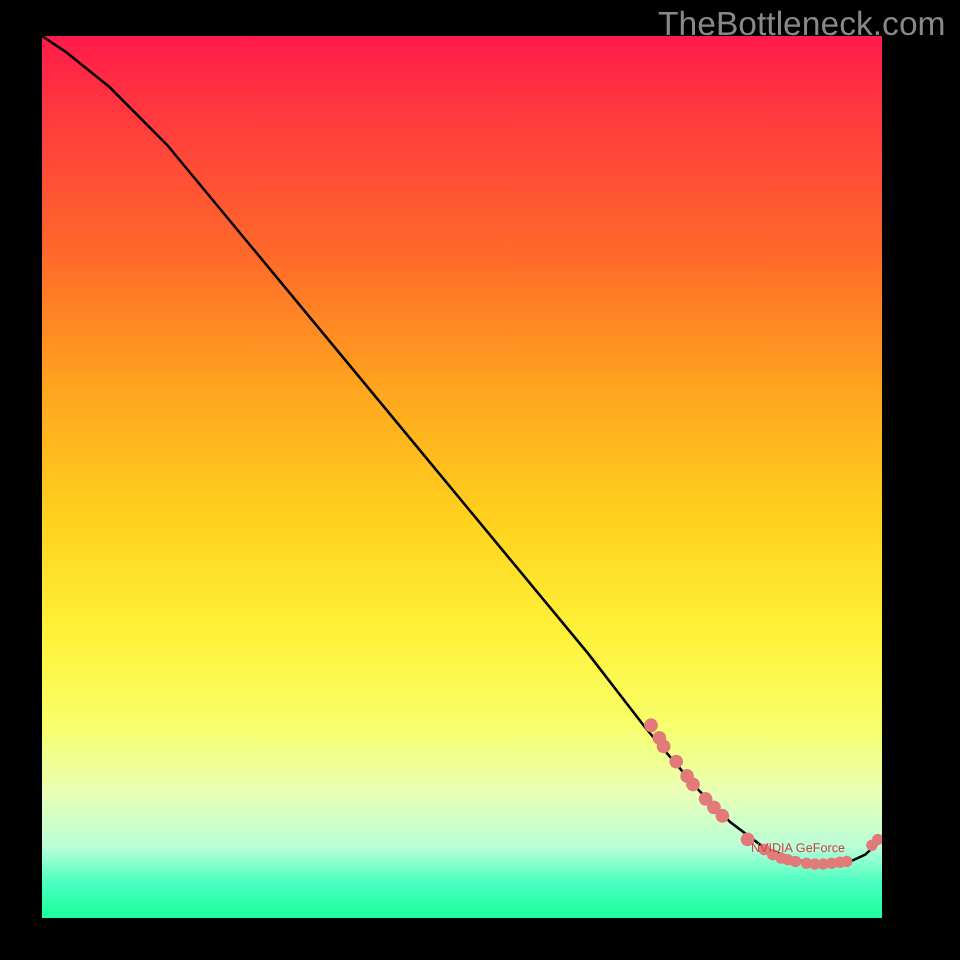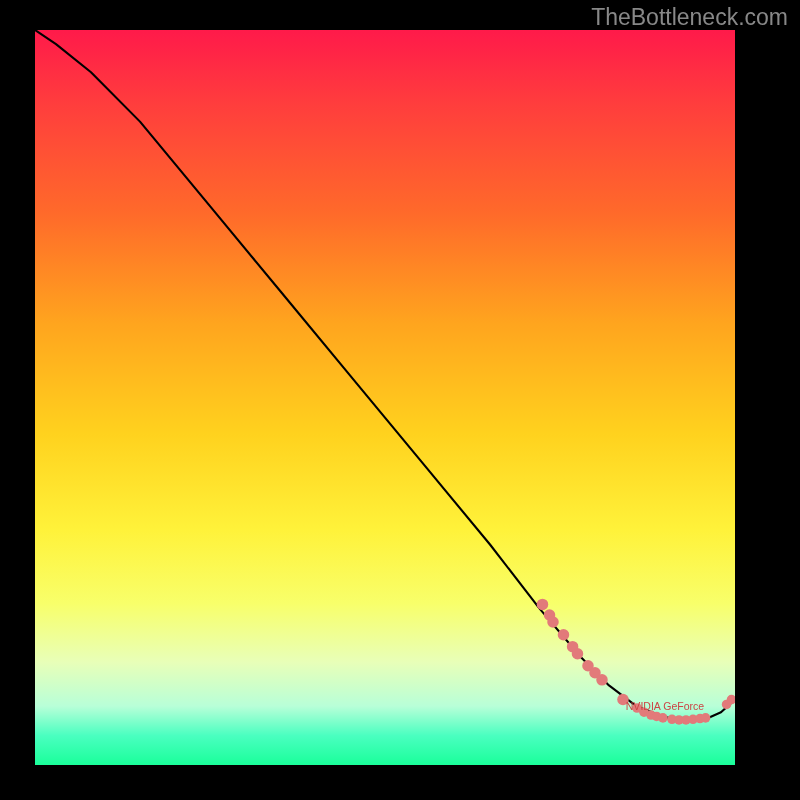--- a/index.html
+++ b/index.html
@@ -8,21 +8,21 @@
     height: 800px;
     background: #000;
     position: relative;
     font-family: Arial, sans-serif;
   }
   .watermark {
     position: absolute;
     top: 4px;
     right: 12px;
     color: #888;
-    font-size: 23px;
+    font-size: 28px;
     z-index: 10;
   }
   .plot-area {
     position: absolute;
     left: 35px;
     top: 30px;
     width: 700px;
     height: 735px;
     overflow: hidden;
   }

